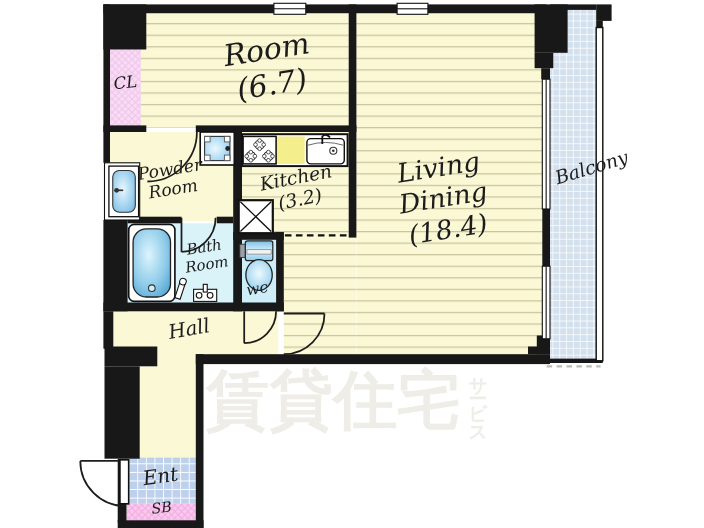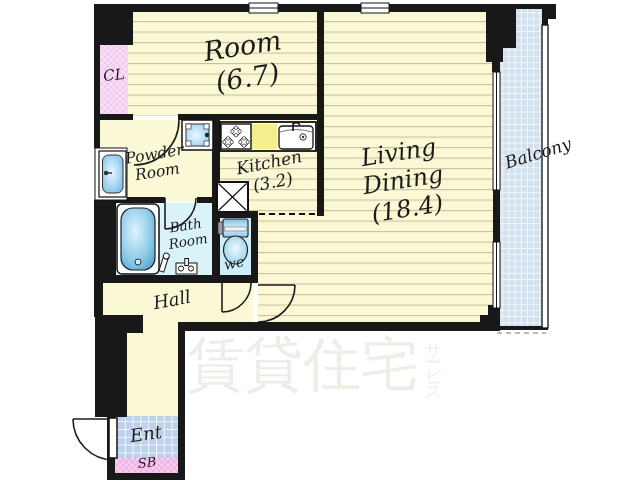--- a/index.html
+++ b/index.html
@@ -7,21 +7,21 @@
          font-family:"DejaVu Serif",serif;}
   .stage svg{position:absolute;left:0;top:0;z-index:2;}
   .wall{fill:#181818;}
   .win{fill:#ffffff;stroke:#111;stroke-width:1;}
   .arc{fill:none;stroke:#1d1d1d;stroke-width:1.6;}
   .leaf{stroke:#1d1d1d;stroke-width:1.6;}
   .fixw{fill:#ffffff;stroke:#111;}
   .lbl{position:absolute;z-index:3;color:#1b1b1b;font-style:italic;text-align:center;
        line-height:1.18;transform-origin:center;}
   .wm{position:absolute;z-index:1;color:#efede7;font-family:"DejaVu Sans",sans-serif;
-      font-weight:normal;white-space:nowrap;}
+      font-weight:bold;white-space:nowrap;}
   .wm-side{writing-mode:vertical-rl;letter-spacing:2px;}
 </style>
 </head>
 <body>
 
 <div class="stage">
 
   <div class="wm" style="left:187px;top:326px;font-size:58px;">賃貸住宅</div>
   <div class="wm wm-side" style="left:423px;top:331px;font-size:17px;">サービス</div>
 

